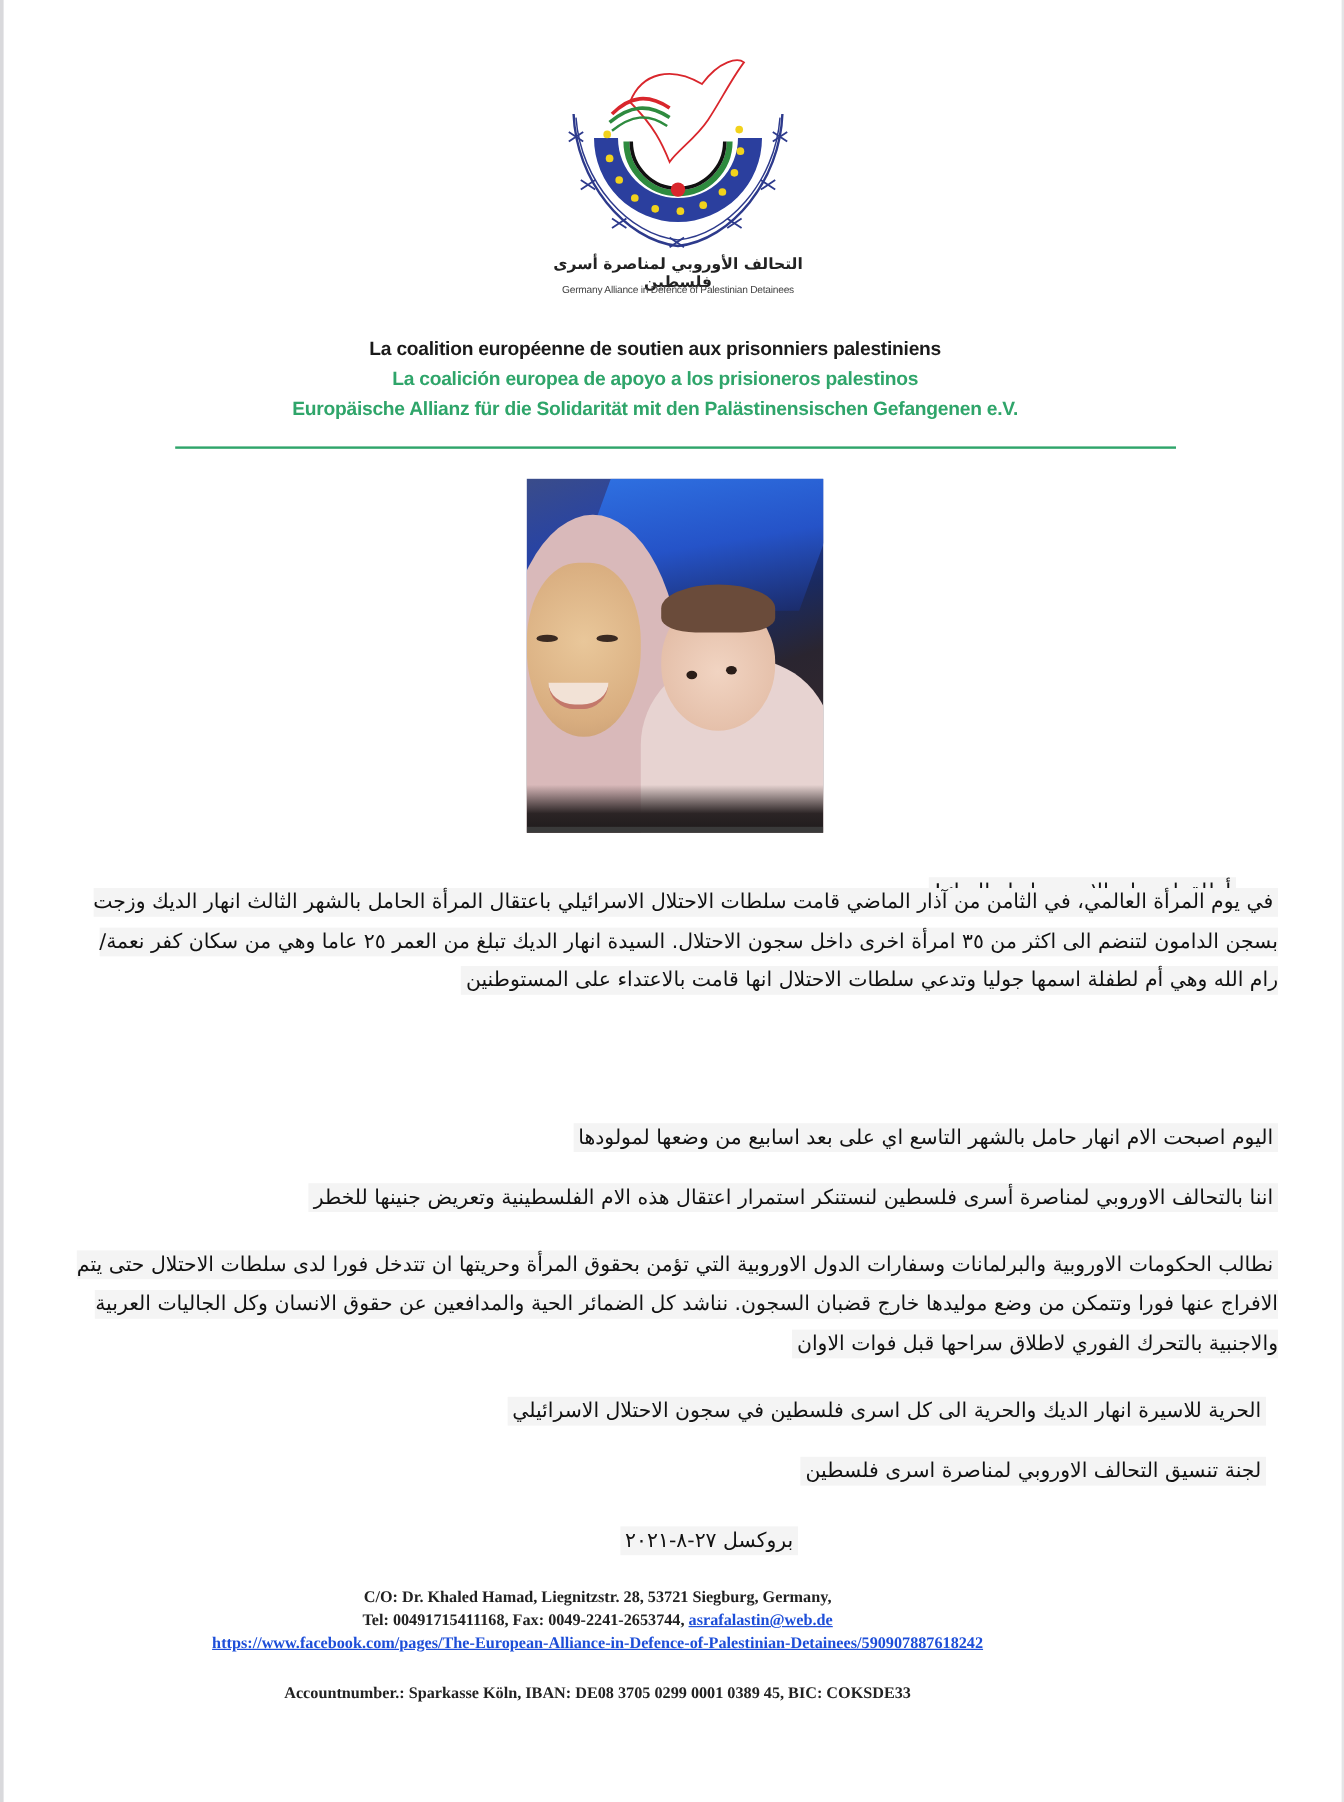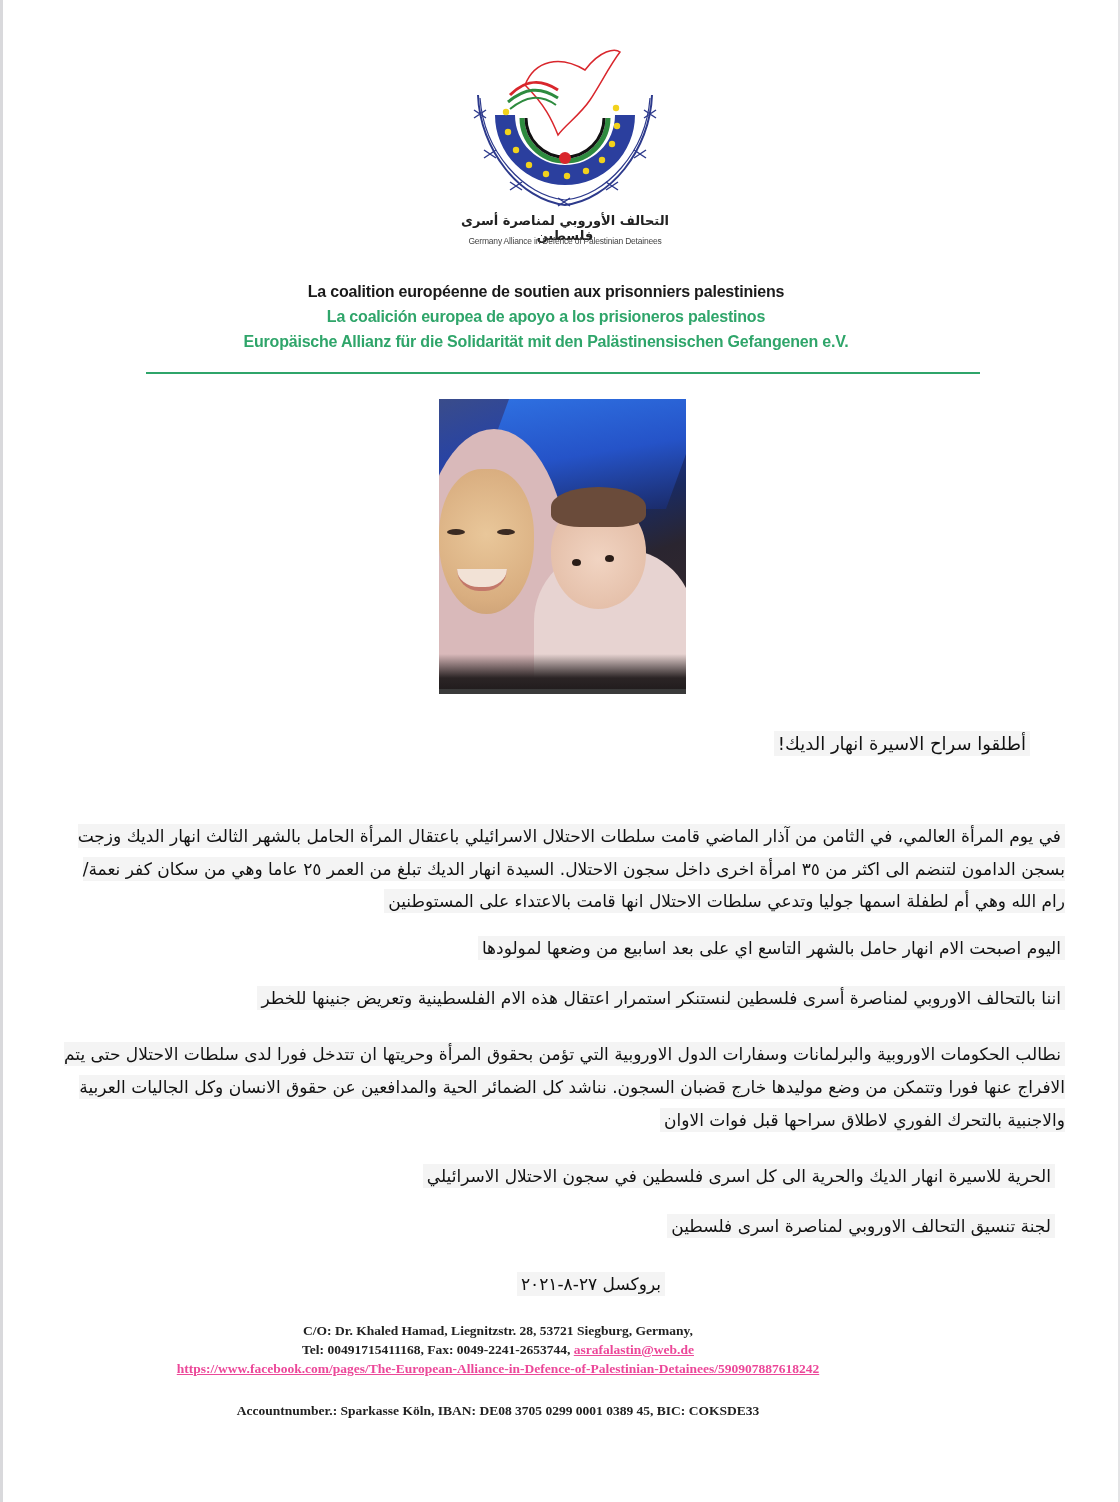--- a/index.html
+++ b/index.html
@@ -49,33 +49,33 @@
   .photo .beye1 { left: 133px; top: 160px; } .photo .beye2 { left: 166px; top: 156px; }
   .photo .bottom-dark { position: absolute; left: 0; bottom: 0; width: 247px; height: 40px;
     background: linear-gradient(180deg, transparent 0%, #2b2425 60%, #1e1a1b 100%); }
   .photo .bottom-bar { position: absolute; left: 0; bottom: 0; width: 247px; height: 5px; background: #3a3a3a; }
 
   
   .ar { position: absolute; direction: rtl; text-align: right; font-family: "DejaVu Sans", sans-serif; font-weight: normal;
     color: #111; font-size: 17px; }
   .hl { background: #f4f4f4; display: inline; padding: 2px 4px; line-height: 32px; }
   .title-ar { right: 90px; top: 728px; font-size: 18px; }
-  .p1 { right: 55px; left: 60px; top: 820px; line-height: 31.5px; }
+  .p1 { right: 55px; left: 60px; top: 736px; line-height: 31.5px; }
   .p2 { right: 55px; top: 932px; }
   .p3 { right: 55px; left: 80px; top: 982px; }
   .p4 { right: 55px; left: 60px; top: 1038px; line-height: 33px; }
   .p5 { right: 65px; top: 1160px; }
   .p6 { right: 65px; top: 1210px; }
   .p7 { right: 455px; top: 1268px; }
 
   
   .ft { position: absolute; left: 0; width: 996px; text-align: center; font-family: "Liberation Serif", serif;
     font-weight: bold; font-size: 13.5px; color: #222; }
   .ft-1 { top: 1323px; } .ft-2 { top: 1342px; } .ft-3 { top: 1361px; } .ft-4 { top: 1403px; }
-  .ft a { color: #ec4899; text-decoration: underline; }
+  .ft a { color: #1d4ed8; text-decoration: underline; }
 </style>
 </head>
 <body>
 
 <div class="page-edge-left"></div>
 <div class="page-edge-right"></div>
 
 <div class="logo">
   <svg width="250" height="175" viewBox="0 0 250 175">
 

